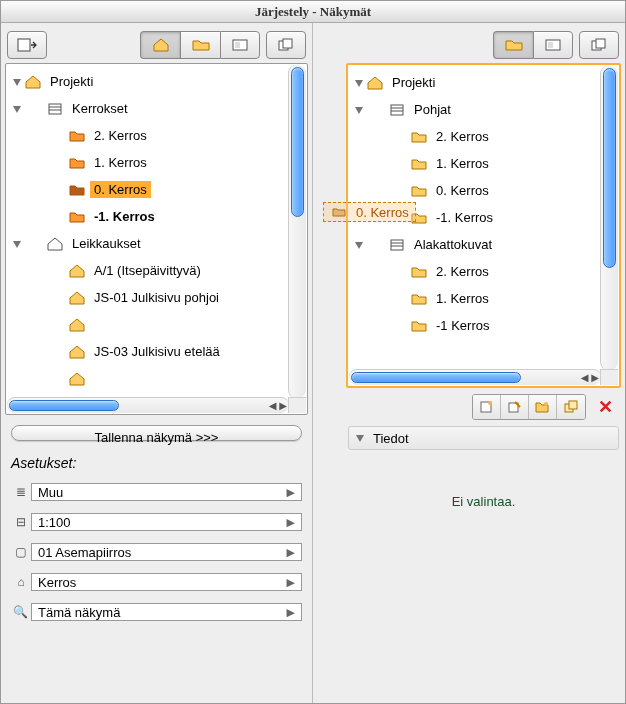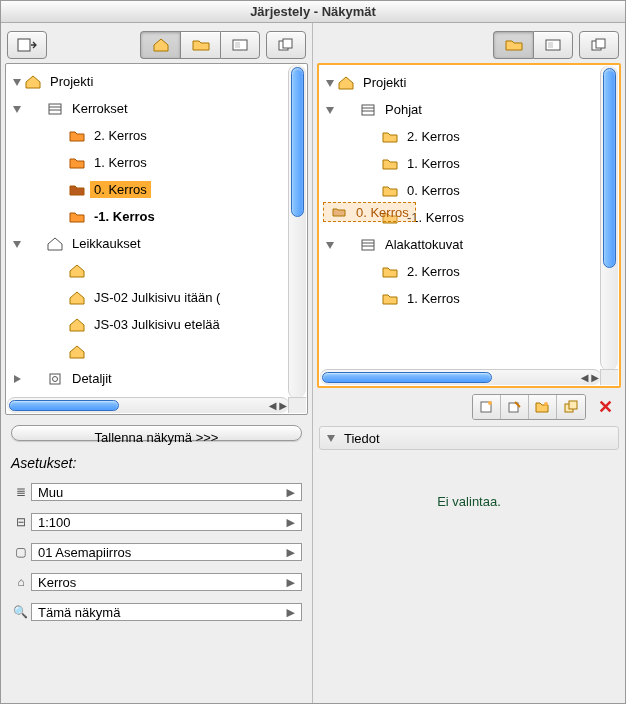--- a/index.html
+++ b/index.html
@@ -1,19 +1,19 @@
 <!DOCTYPE html>
 <html><head>
 <meta charset="utf-8">
 <style>
 * { box-sizing: border-box; margin: 0; padding: 0; font-family: "Lucida Grande", "Helvetica Neue", Arial, sans-serif; font-size: 13px; }
 body { background: #f0f0f0; width: 626px; height: 704px; overflow: hidden; }
 .window { width: 626px; height: 704px; background: #eeeeee; border: 1px solid #999; display: flex; flex-direction: column; }
-.titlebar { height: 22px; background: linear-gradient(#fdfdfd, #dcdcdc); border-bottom: 1px solid #aaa; text-align: center; line-height: 22px; font-size: 13px; color: #333; font-weight: bold; }
-.content { flex: 1; display: flex; }
+.titlebar { height: 22px; background: linear-gradient(#fdfdfd, #dcdcdc); border-bottom: 1px solid #aaa; text-align: center; line-height: 22px; font-size: 13px; color: #333; font-weight: bold; font-family: Liberation Serif, serif; }
+.content { flex: 1; display: flex; gap: 29px; }
 .panel { display: flex; flex-direction: column; padding: 4px; }
 .panel-left { width: 312px; border-right: 1px solid #bbb; }
 .panel-right { flex: 1; }
 .toolbar { display: flex; gap: 2px; padding: 4px 2px; align-items: center; }
 .toolbar .spacer { flex: 1; }
 .tb-btn { width: 40px; height: 28px; background: linear-gradient(#fafafa, #e2e2e2); border: 1px solid #888; border-radius: 4px; display: flex; align-items: center; justify-content: center; cursor: pointer; box-shadow: inset 0 1px 0 #fff; }
 .tb-btn.active { background: linear-gradient(#d8d8d8, #c9c9c9); box-shadow: inset 0 1px 3px rgba(0,0,0,.25); }
 .tb-group { display: flex; }
 .tb-group .tb-btn { border-radius: 0; border-right: none; }
 .tb-group .tb-btn:first-child { border-radius: 4px 0 0 4px; }
@@ -186,38 +186,48 @@
                 </svg>
               </span>
             <span class="ind ind1"></span>
             <span class="ic">
                 <svg width="16" height="14">
                   <path d="M1 7 L8 1 L15 7 L15 13 L1 13 Z" fill="#fff" stroke="#555"></path>
                 </svg>
               </span>
             <span class="node-lbl">Leikkaukset</span>
           </div>
-            <div class="row">
-              <span class="disc"></span>
-              <span class="ind ind2"></span>
-              <span class="ic">
-                <svg width="16" height="14">
-                  <path d="M1 7 L8 1 L15 7 L15 13 L1 13 Z" fill="#ffcc66" stroke="#aa7700"></path>
-                </svg>
-              </span>
-            </div>
-            <div class="row">
-              <span class="disc"></span>
-              <span class="ind ind2"></span>
-              <span class="ic">
-                <svg width="16" height="14">
-                  <path d="M1 7 L8 1 L15 7 L15 13 L1 13 Z" fill="#ffcc66" stroke="#aa7700"></path>
-                </svg>
-              </span>
-              <span class="node-lbl">JS-02 Julkisivu itään (</span>
+          <div class="row">
+              <span class="disc"></span>
+              <span class="ind ind2"></span>
+              <span class="ic">
+                <svg width="16" height="14">
+                  <path d="M1 7 L8 1 L15 7 L15 13 L1 13 Z" fill="#ffcc66" stroke="#aa7700"></path>
+                </svg>
+              </span>
+              <span class="node-lbl">A/1 (Itsepäivittyvä)</span>
+            </div>
+            <div class="row">
+              <span class="disc"></span>
+              <span class="ind ind2"></span>
+              <span class="ic">
+                <svg width="16" height="14">
+                  <path d="M1 7 L8 1 L15 7 L15 13 L1 13 Z" fill="#ffcc66" stroke="#aa7700"></path>
+                </svg>
+              </span>
+              <span class="node-lbl">JS-01 Julkisivu pohjoi</span>
+            </div>
+            <div class="row">
+              <span class="disc"></span>
+              <span class="ind ind2"></span>
+              <span class="ic">
+                <svg width="16" height="14">
+                  <path d="M1 7 L8 1 L15 7 L15 13 L1 13 Z" fill="#ffcc66" stroke="#aa7700"></path>
+                </svg>
+              </span>
             </div>
             <div class="row">
               <span class="disc"></span>
               <span class="ind ind2"></span>
               <span class="ic">
                 <svg width="16" height="14">
                   <path d="M1 7 L8 1 L15 7 L15 13 L1 13 Z" fill="#ffcc66" stroke="#aa7700"></path>
                 </svg>
               </span>
               <span class="node-lbl">JS-03 Julkisivu etelää</span>
@@ -421,20 +431,30 @@
             </div>
             <div class="row">
               <span class="disc"></span>
               <span class="ind ind2"></span>
               <span class="ic">
                 <svg width="16" height="12">
                   <path d="M1 2 L6 2 L8 4 L15 4 L15 11 L1 11 Z" fill="#ffcc66" stroke="#aa7700"></path>
                 </svg>
               </span>
               <span class="node-lbl">1. Kerros</span>
+            </div>
+            <div class="row">
+              <span class="disc"></span>
+              <span class="ind ind2"></span>
+              <span class="ic">
+                <svg width="16" height="12">
+                  <path d="M1 2 L6 2 L8 4 L15 4 L15 11 L1 11 Z" fill="#ffcc66" stroke="#aa7700"></path>
+                </svg>
+              </span>
+              <span class="node-lbl">-1  Kerros</span>
             </div>
         </div>
         <div class="scroll-v">
             <div class="thumb" style="top:2px;height:200px"></div>
           </div>
         <div class="scroll-h">
             <div class="thumb" style="left:2px;width:170px"></div>
             <div class="arrows">◀ ▶</div>
           </div>
         <div class="corner"></div>

